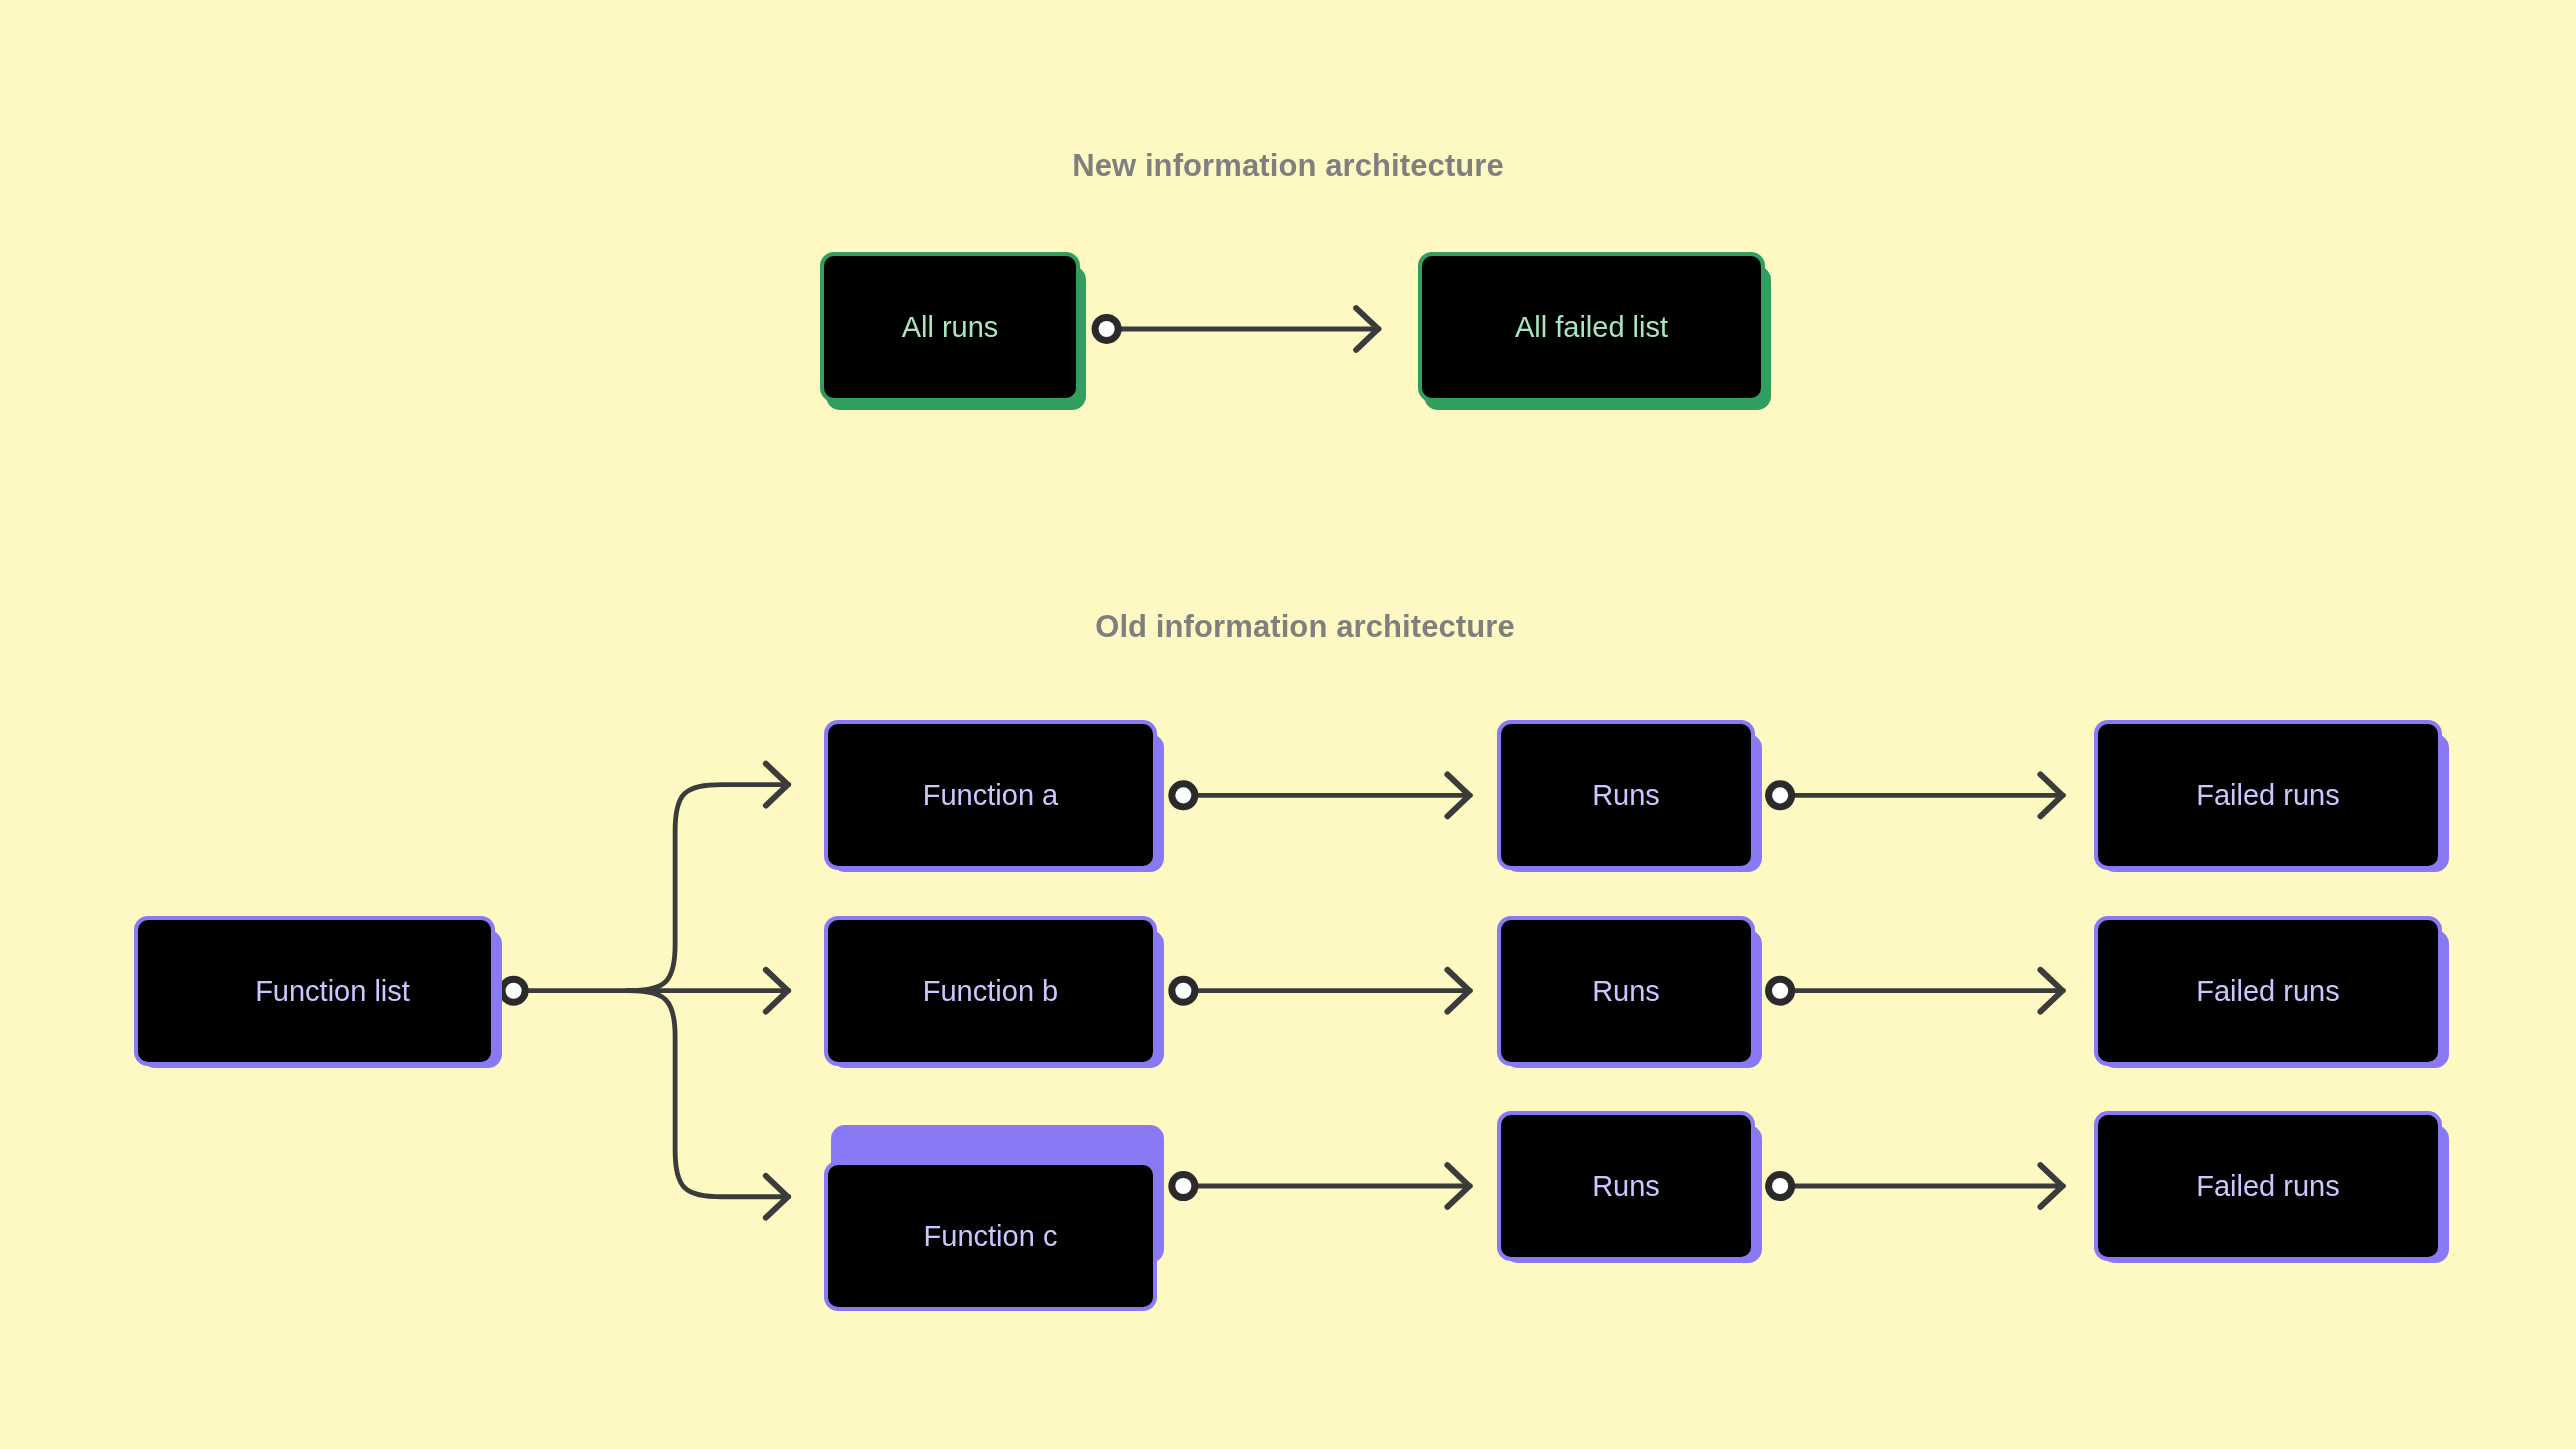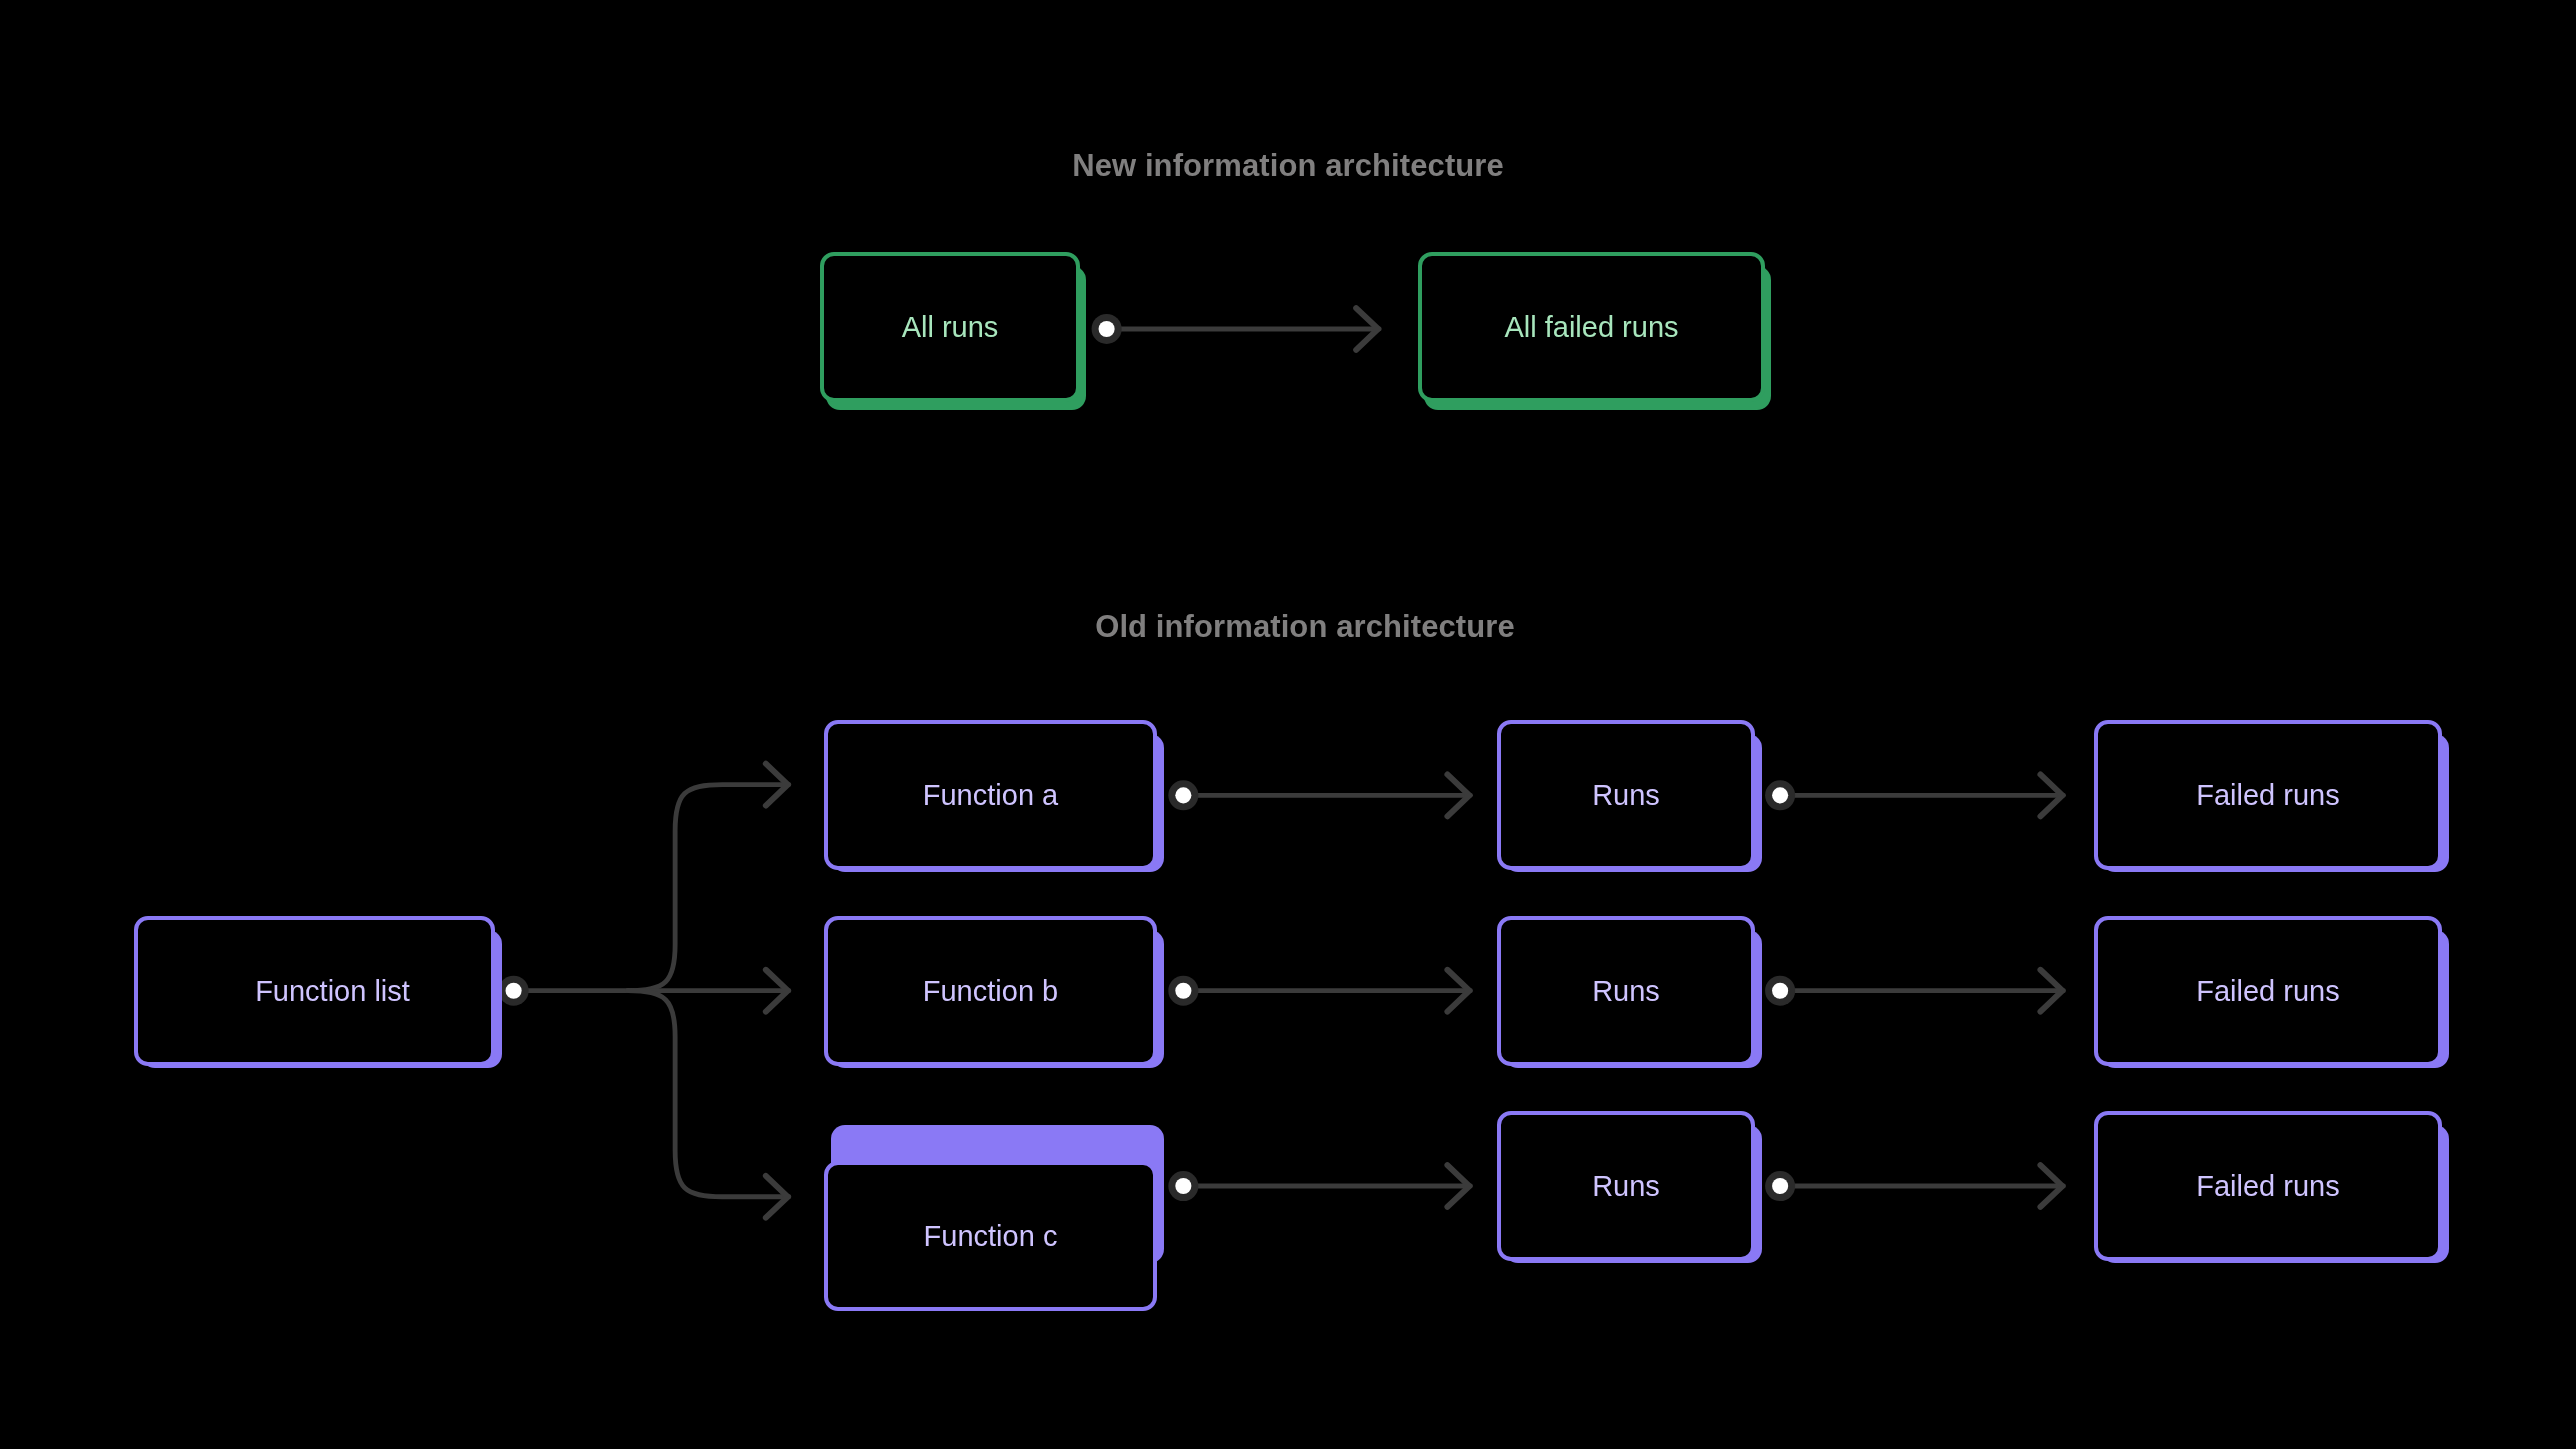--- a/index.html
+++ b/index.html
@@ -10,21 +10,21 @@
   body {
     width: 2576px;
     height: 1449px;
     overflow: hidden;
     font-family: "Liberation Sans", sans-serif;
   }
   #canvas {
     position: relative;
     width: 2576px;
     height: 1449px;
-    background: #000000;
+    background: #fef9c3;
   }
 
   
   .section-title {
     position: absolute;
     width: 100%;
     text-align: center;
     color: #807f7f;
     font-size: 31px;
     font-weight: 700;
@@ -172,21 +172,21 @@
     </g>
   </svg>
 
   <div class="node-shadow green" style="left:826px; top:266px; width:260px; height:144px;"></div>
   <div class="node green" style="left:820px; top:252px; width:260px; height:150px;text-decoration:underline;">
     <span class="node-label">All runs</span>
   </div>
 
   <div class="node-shadow green" style="left:1424px; top:266px; width:347px; height:144px;"></div>
   <div class="node green" style="left:1418px; top:252px; width:347px; height:150px;">
-    <span class="node-label">All failed runs</span>
+    <span class="node-label">All failed list</span>
   </div>
 
   <div class="node-shadow purple" style="left:141px; top:930px; width:361px; height:138px;"></div>
   <div class="node purple" style="left:134px; top:916px; width:361px; height:150px;padding-left:36px;">
     <span class="node-label">Function list</span>
   </div>
 
   <div class="node-shadow purple" style="left:831px; top:734px; width:333px; height:138px;"></div>
   <div class="node purple" style="left:824px; top:720px; width:333px; height:150px;">
     <span class="node-label">Function a</span>

